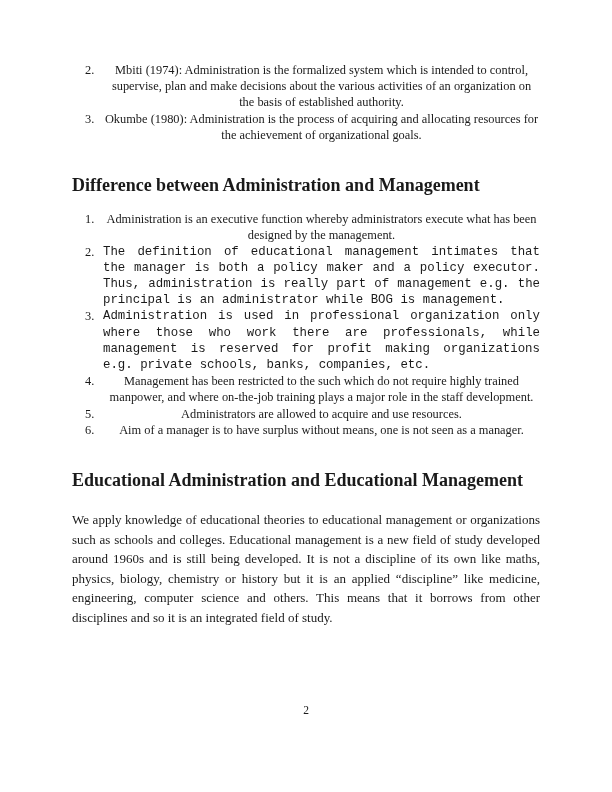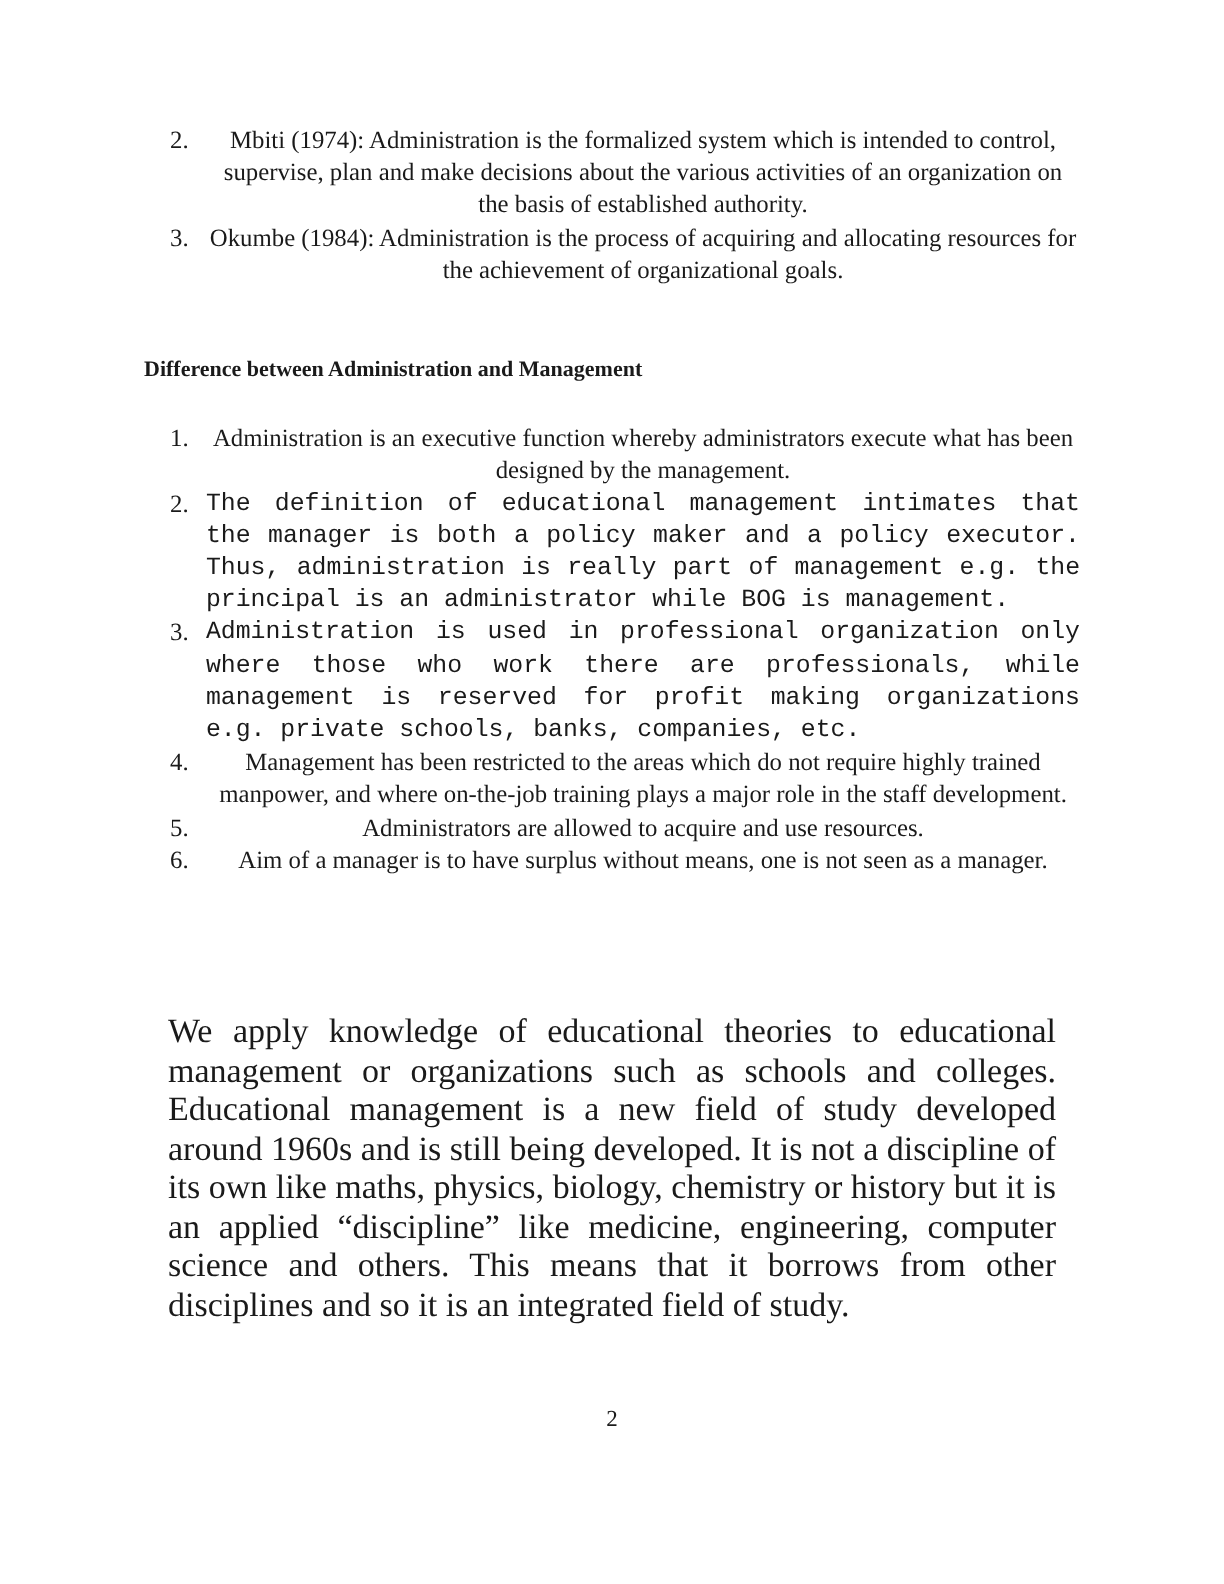--- a/index.html
+++ b/index.html
@@ -56,32 +56,32 @@
     display: block;
   }
   .just { text-align: justify; text-justify: inter-word; font-family: Liberation Mono, monospace; }
   .left { text-align: center; }
 
   
   li.gap-after { margin-bottom: 13px; }
 
   
   .doc-heading {
-    font-size: 11px;
+    font-size: 18px;
     line-height: 16.2px;
     font-weight: bold;
     margin: 0;
     text-align: left;
   }
 
   
   .doc-para {
-    font-size: 17px;
+    font-size: 13px;
     line-height: 19.5px;
-    margin: 12px;
+    margin: 0;
     text-align: justify;
     text-justify: inter-word;
   }
 
   
   .sp-18 { height: 18px; }
   .sp-22 { height: 22px; }
   .sp-34 { height: 34px; }
   .sp-16 { height: 16px; }
 
@@ -103,21 +103,21 @@
 <div class="page">
   <div class="content">
 
     <ol class="doc-list">
       <li class="gap-after">
         <span class="marker">2.</span>
         <span class="li-text left">Mbiti (1974): Administration is the formalized system which is intended to control, supervise, plan and make decisions about the various activities of an organization on the basis of established authority.</span>
       </li>
       <li>
         <span class="marker">3.</span>
-        <span class="li-text left">Okumbe (1984): Administration is the process of acquiring and allocating resources for the achievement of organizational goals.</span>
+        <span class="li-text left">Okumbe (1980): Administration is the process of acquiring and allocating resources for the achievement of organizational goals.</span>
       </li>
     </ol>
 
     <div class="sp-34"></div>
 
     <h2 class="doc-heading">Difference between Administration and Management</h2>
 
     <div class="sp-18"></div>
 
     <ol class="doc-list">
@@ -128,34 +128,35 @@
       <li>
         <span class="marker">2.</span>
         <span class="li-text just">The definition of educational management intimates that the manager is both a policy maker and a policy executor. Thus, administration is really part of management e.g. the principal is an administrator while BOG is management.</span>
       </li>
       <li>
         <span class="marker">3.</span>
         <span class="li-text just">Administration is used in professional organization only where those who work there are professionals, while management is reserved for profit making organizations e.g. private schools, banks, companies, etc.</span>
       </li>
       <li>
         <span class="marker">4.</span>
-        <span class="li-text left">Management has been restricted to the areas which do not require highly trained manpower, and where on-the-job training plays a major role in the staff development.</span>
+        <span class="li-text left">Management has been restricted to the such which do not require highly trained manpower, and where on-the-job training plays a major role in the staff development.</span>
       </li>
       <li>
         <span class="marker">5.</span>
         <span class="li-text left">Administrators are allowed to acquire and use resources.</span>
       </li>
       <li>
         <span class="marker">6.</span>
         <span class="li-text left">Aim of a manager is to have surplus without means, one is not seen as a manager.</span>
       </li>
     </ol>
 
     <div class="sp-34"></div>
 
+    <h2 class="doc-heading">Educational Administration and Educational Management</h2>
 
     <div class="sp-22"></div>
 
     <p class="doc-para">We apply knowledge of educational theories to educational management or organizations such as schools and colleges. Educational management is a new field of study developed around 1960s and is still being developed. It is not a discipline of its own like maths, physics, biology, chemistry or history but it is an applied “discipline” like medicine, engineering, computer science and others. This means that it borrows from other disciplines and so it is an integrated field of study.</p>
 
     <div class="sp-16"></div>
 
 
   </div>
 

